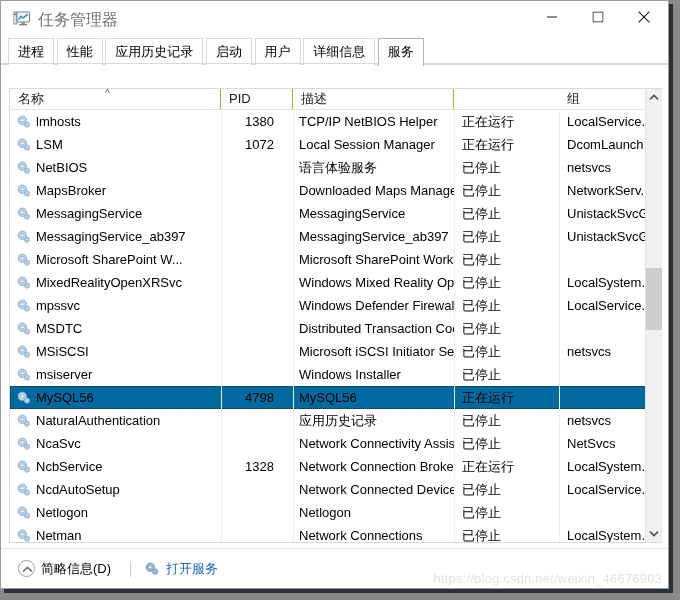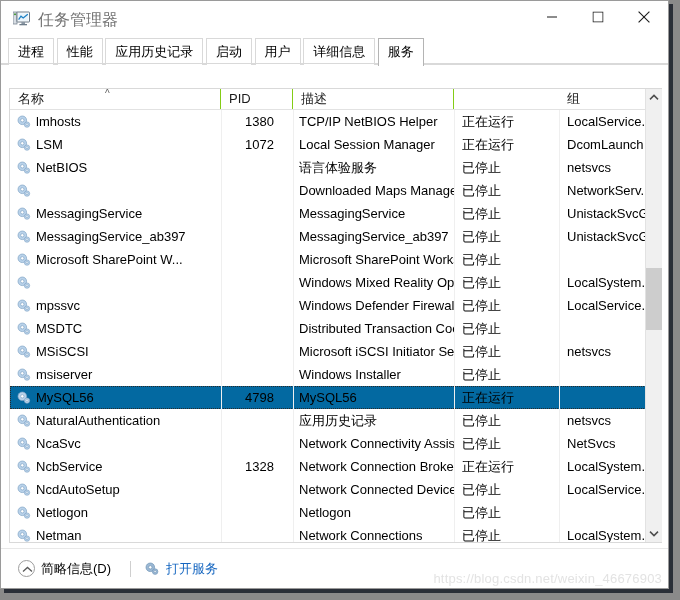--- a/index.html
+++ b/index.html
@@ -380,20 +380,21 @@
           <div class="vsep" style="left: 211px;"></div>
           <div class="vsep" style="left: 283px;"></div>
           <div class="vsep" style="left: 444px;"></div>
           <div class="vsep" style="left: 549px;"></div>
           <span class="svc-icon"><svg width="15" height="15" viewBox="0 0 15 15">
               <circle cx="6.3" cy="6.3" r="4.3" fill="#b9d2ea" stroke="#7fa3c4" stroke-width="0.7"></circle>
               <circle cx="6.3" cy="6.3" r="1.7" fill="#ffffff" stroke="#7fa3c4" stroke-width="0.7"></circle>
               <circle cx="11.0" cy="10.6" r="2.7" fill="#b9d2ea" stroke="#7fa3c4" stroke-width="0.6"></circle>
               <circle cx="11.0" cy="10.6" r="1.05" fill="#ffffff" stroke="#7fa3c4" stroke-width="0.6"></circle>
             </svg></span>
+          <div class="cell c-name">MapsBroker</div>
           <div class="cell c-pid"></div>
           <div class="cell c-desc">Downloaded Maps Manager</div>
           <div class="cell c-stat">已停止</div>
           <div class="cell c-grp">NetworkServ...</div>
         </div>
         <div class="row">
           <div class="vsep" style="left: 211px;"></div>
           <div class="vsep" style="left: 283px;"></div>
           <div class="vsep" style="left: 444px;"></div>
           <div class="vsep" style="left: 549px;"></div>
@@ -447,20 +448,21 @@
           <div class="vsep" style="left: 211px;"></div>
           <div class="vsep" style="left: 283px;"></div>
           <div class="vsep" style="left: 444px;"></div>
           <div class="vsep" style="left: 549px;"></div>
           <span class="svc-icon"><svg width="15" height="15" viewBox="0 0 15 15">
               <circle cx="6.3" cy="6.3" r="4.3" fill="#b9d2ea" stroke="#7fa3c4" stroke-width="0.7"></circle>
               <circle cx="6.3" cy="6.3" r="1.7" fill="#ffffff" stroke="#7fa3c4" stroke-width="0.7"></circle>
               <circle cx="11.0" cy="10.6" r="2.7" fill="#b9d2ea" stroke="#7fa3c4" stroke-width="0.6"></circle>
               <circle cx="11.0" cy="10.6" r="1.05" fill="#ffffff" stroke="#7fa3c4" stroke-width="0.6"></circle>
             </svg></span>
+          <div class="cell c-name">MixedRealityOpenXRSvc</div>
           <div class="cell c-pid"></div>
           <div class="cell c-desc">Windows Mixed Reality OpenXR ...</div>
           <div class="cell c-stat">已停止</div>
           <div class="cell c-grp">LocalSystem...</div>
         </div>
         <div class="row">
           <div class="vsep" style="left: 211px;"></div>
           <div class="vsep" style="left: 283px;"></div>
           <div class="vsep" style="left: 444px;"></div>
           <div class="vsep" style="left: 549px;"></div>

